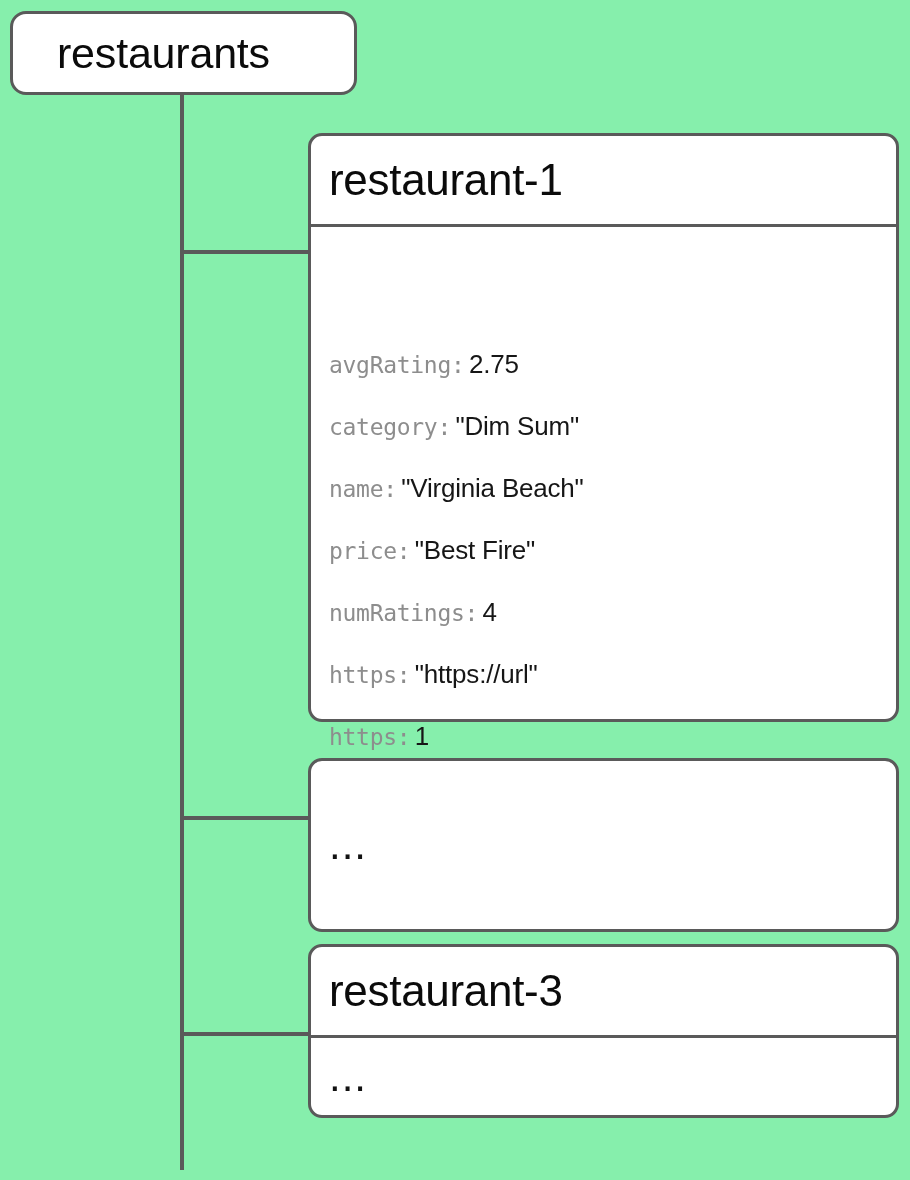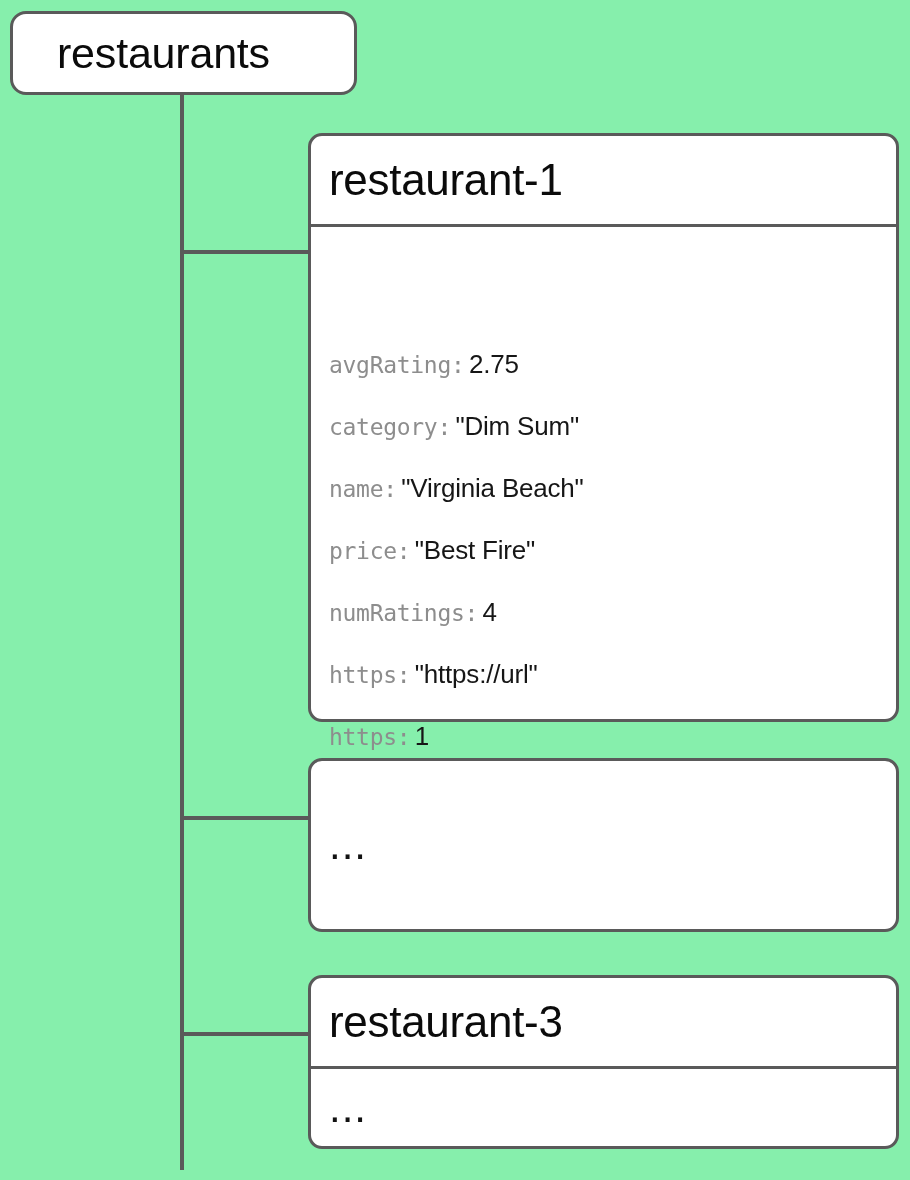--- a/index.html
+++ b/index.html
@@ -177,21 +177,21 @@
 
     </div>
   </div>
 
   <div class="node doc-card" id="card-2" style="top:758px; height:174px;">
     <div class="doc-body ellipsis-body">
       <span class="ellipsis-text">...</span>
     </div>
   </div>
 
-  <div class="node doc-card" id="card-3" style="top:975px; height:174px;">
+  <div class="node doc-card" id="card-3" style="top:944px; height:174px;">
     <div class="doc-header">
       <span class="node-title">restaurant-3</span>
     </div>
     <div class="doc-body ellipsis-body">
       <span class="ellipsis-text">...</span>
     </div>
   </div>
 
 </div>
 

